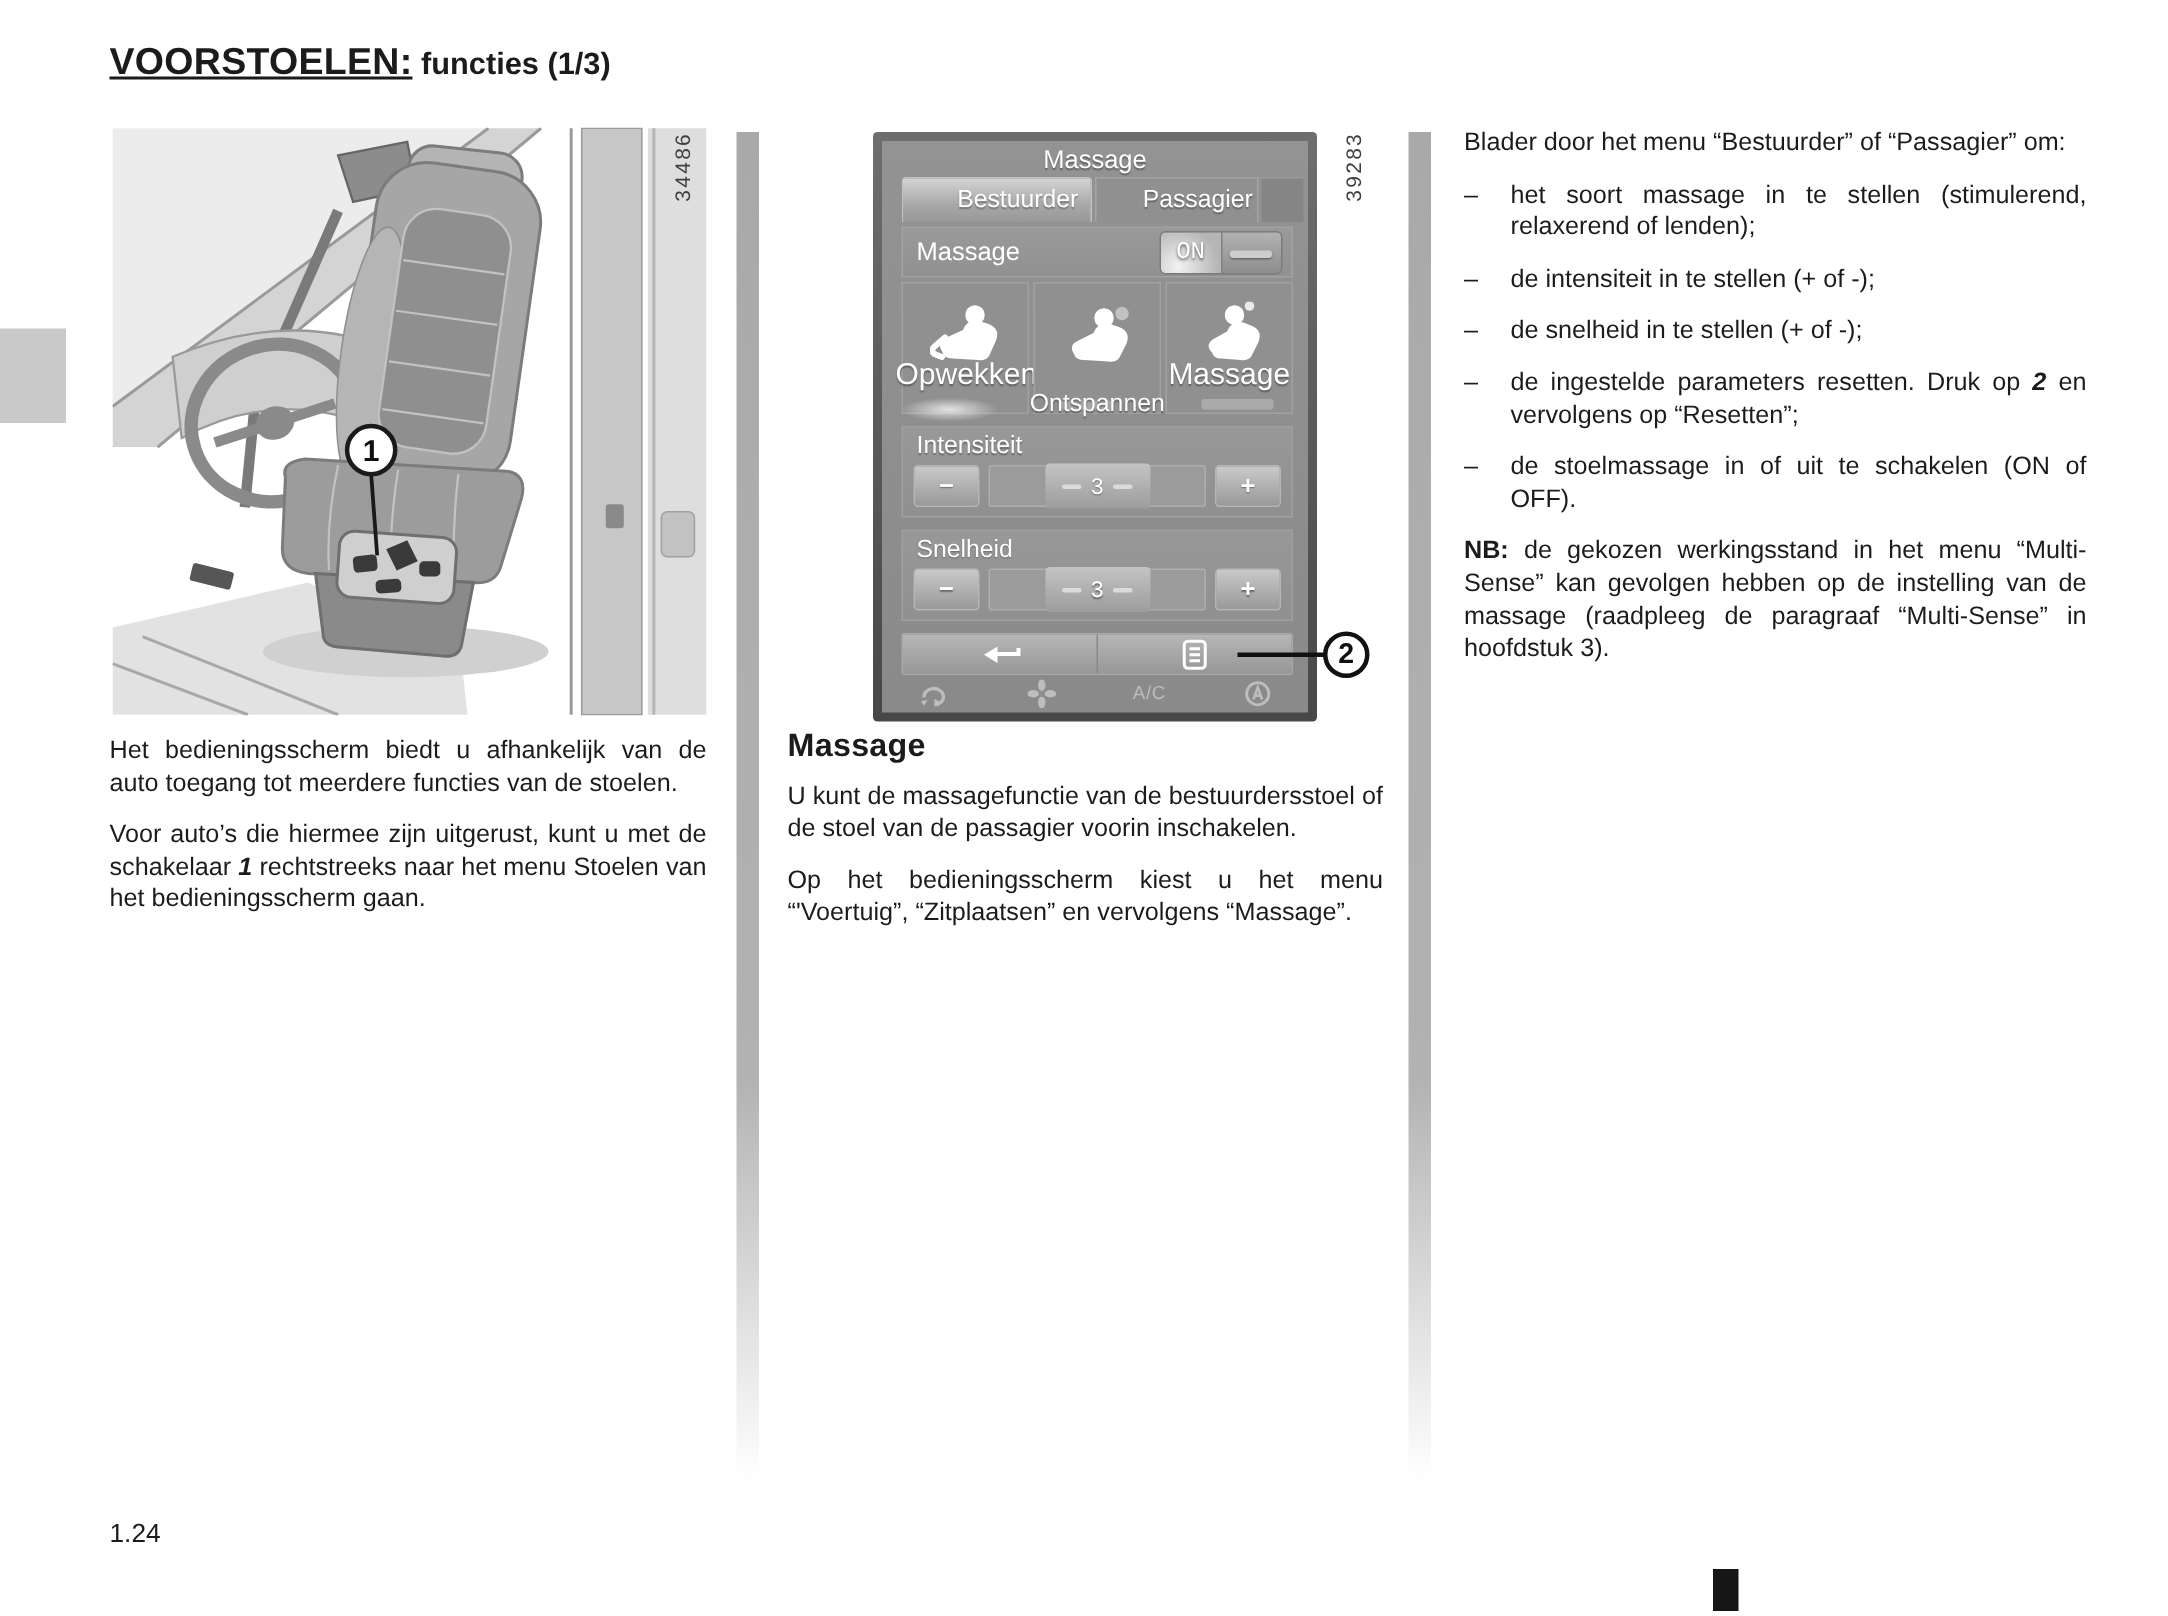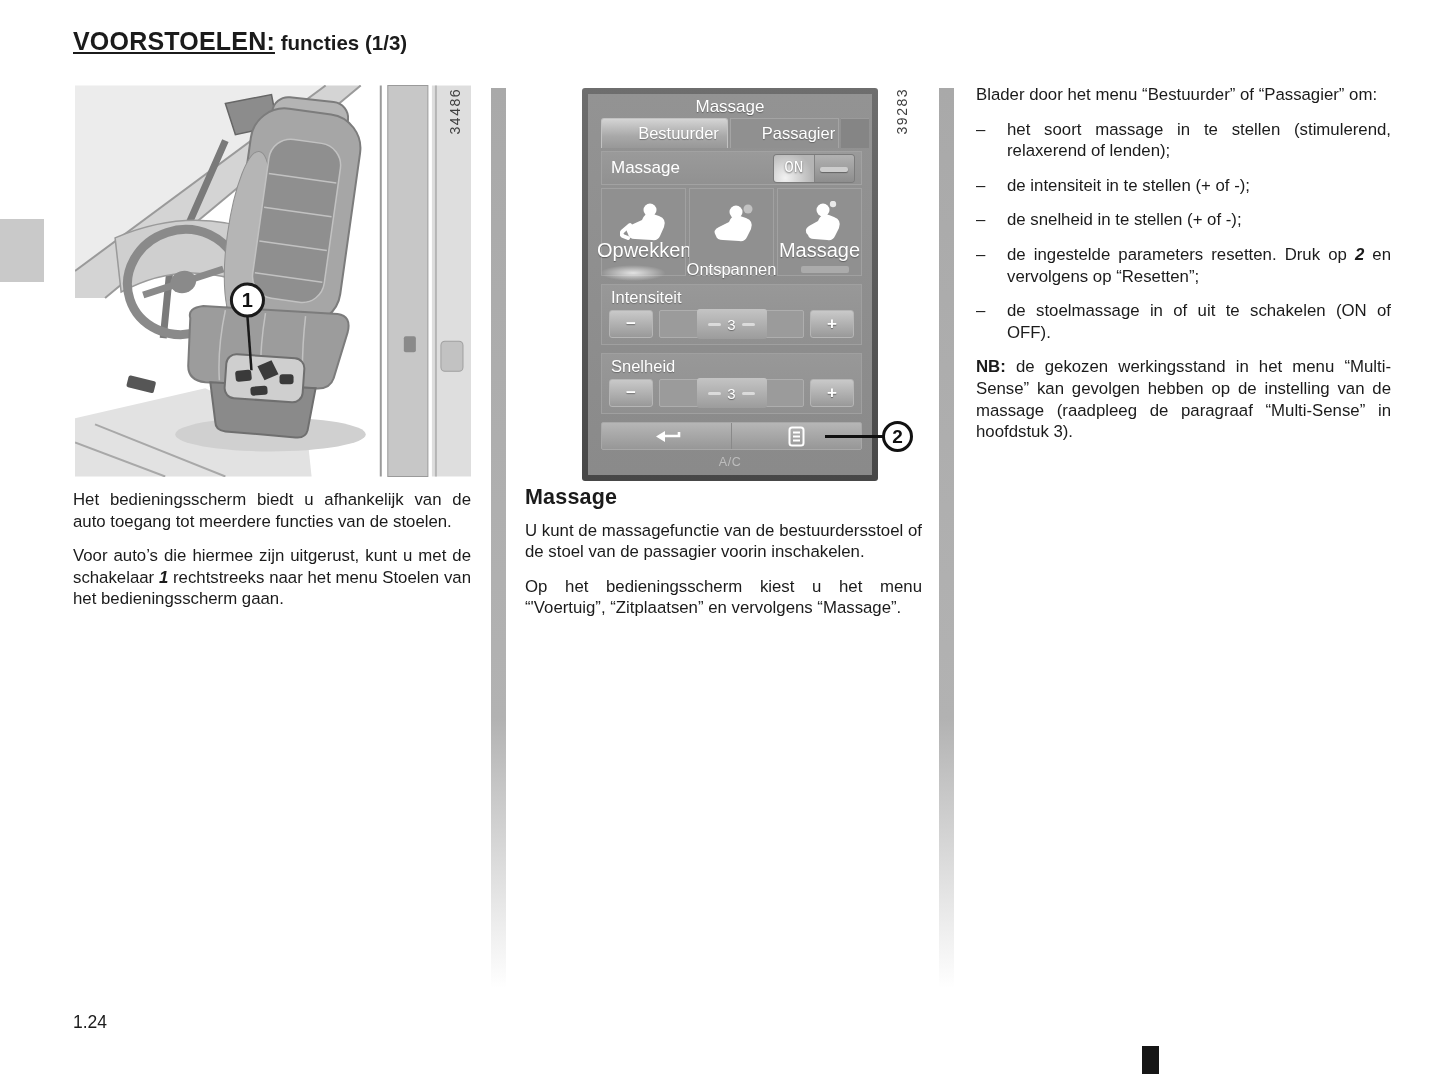--- a/index.html
+++ b/index.html
@@ -90,21 +90,21 @@
   .track{flex:1;position:relative;background:#9b9b9b;border:1px solid #aeaeae;border-radius:2px;}
   .thumb{position:absolute;left:50%;top:-2px;bottom:-2px;width:70px;transform:translateX(-50%);
        background:linear-gradient(#c4c4c4,#9c9c9c);border-radius:3px;display:flex;align-items:center;
        justify-content:center;font-size:15px;text-shadow:0 1px 1px rgba(0,0,0,.4);}
   .thumb::before,.thumb::after{content:"";width:13px;height:3px;background:rgba(255,255,255,.55);
        border-radius:2px;margin:0 6px;}
   .bottombar{margin:8px 10px 0 13px;height:28px;box-sizing:border-box;border:1px solid #a8a8a8;
        border-radius:2px;background:linear-gradient(#b6b6b6,#979797);display:flex;}
   .bb-half{flex:1;display:flex;align-items:center;justify-content:center;}
   .bb-half.first{border-right:1px solid #898989;}
-  .statusrow{margin:4px 24px 0;height:16px;display:flex;justify-content:space-between;align-items:center;flex-direction:column;}
+  .statusrow{margin:4px 24px 0;height:16px;display:flex;justify-content:space-between;align-items:center;}
   .ac-label{font-size:12.5px;color:#bdbdbd;letter-spacing:.5px;}
 
   
   .callout2{position:absolute;left:882px;top:421px;width:31px;height:31px;border:3px solid #111;
        border-radius:50%;background:#fff;box-sizing:border-box;display:flex;align-items:center;
        justify-content:center;font-size:19px;font-weight:bold;color:#111;z-index:3;}
   .callout2-line{position:absolute;left:825px;top:435px;width:58px;height:3px;background:#111;z-index:2;}
 
   .car-fig{position:absolute;left:75px;top:85px;width:396px;height:392px;}
 </style>

